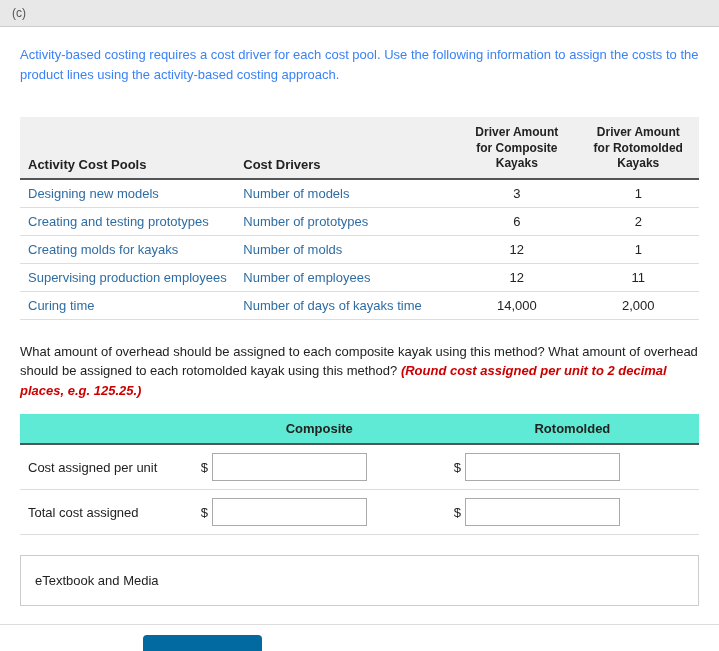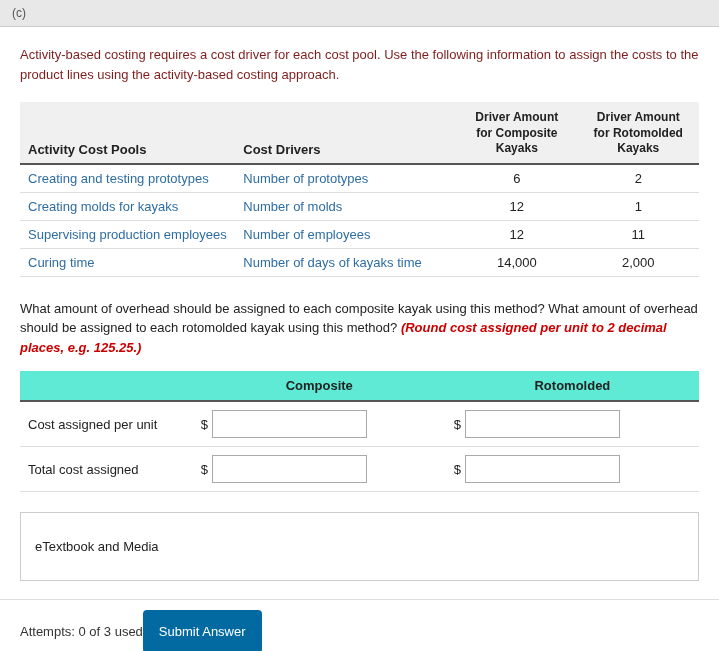--- a/index.html
+++ b/index.html
@@ -18,22 +18,22 @@
       border-bottom: 1px solid #ccc;
     }
     .main-content {
       background: #fff;
       padding: 18px 20px 16px 20px;
       margin: 0;
     }
     .intro-text {
       font-size: 13px;
       line-height: 1.5;
-      margin-bottom: 18px;
-      color: #7f1d1d;
+      margin-bottom: 33px;
+      color: #3b82f6;
     }
     
     .table1 {
       width: 100%;
       border-collapse: collapse;
       margin-bottom: 22px;
       font-size: 13px;
     }
     .table1 thead tr {
       background: #f0f0f0;
@@ -130,21 +130,21 @@
       width: 155px;
       height: 28px;
       outline: none;
     }
     .col-composite { width: 220px; text-align: center; }
     .col-rotomolded { width: 220px; text-align: center; }
     
     .etextbook-bar {
       background: #fff;
       border: 1px solid #ccc;
-      padding: 26px 14px;
+      padding: 17px 14px;
       font-size: 13px;
       color: #222;
       margin-bottom: 2px;
     }
     
     .footer-bar {
       background: #fff;
       padding: 10px 20px 6px 20px;
       border-top: 1px solid #ddd;
     }
@@ -216,20 +216,26 @@
         <th class="num-col">
           <div class="header-subtext">
             <span>Driver Amount</span><br>
             <span>for Rotomolded</span><br>
             <span>Kayaks</span>
           </div>
         </th>
       </tr>
     </thead>
     <tbody id="table1-body">
+    <tr>
+      <td class="activity-cell">Designing new models</td>
+      <td class="driver-cell">Number of models</td>
+      <td class="num-cell">3</td>
+      <td class="num-cell">1</td>
+    </tr>
         <tr>
       <td class="activity-cell">Creating and testing prototypes</td>
       <td class="driver-cell">Number of prototypes</td>
       <td class="num-cell">6</td>
       <td class="num-cell">2</td>
     </tr>
         <tr>
       <td class="activity-cell">Creating molds for kayaks</td>
       <td class="driver-cell">Number of molds</td>
       <td class="num-cell">12</td>

